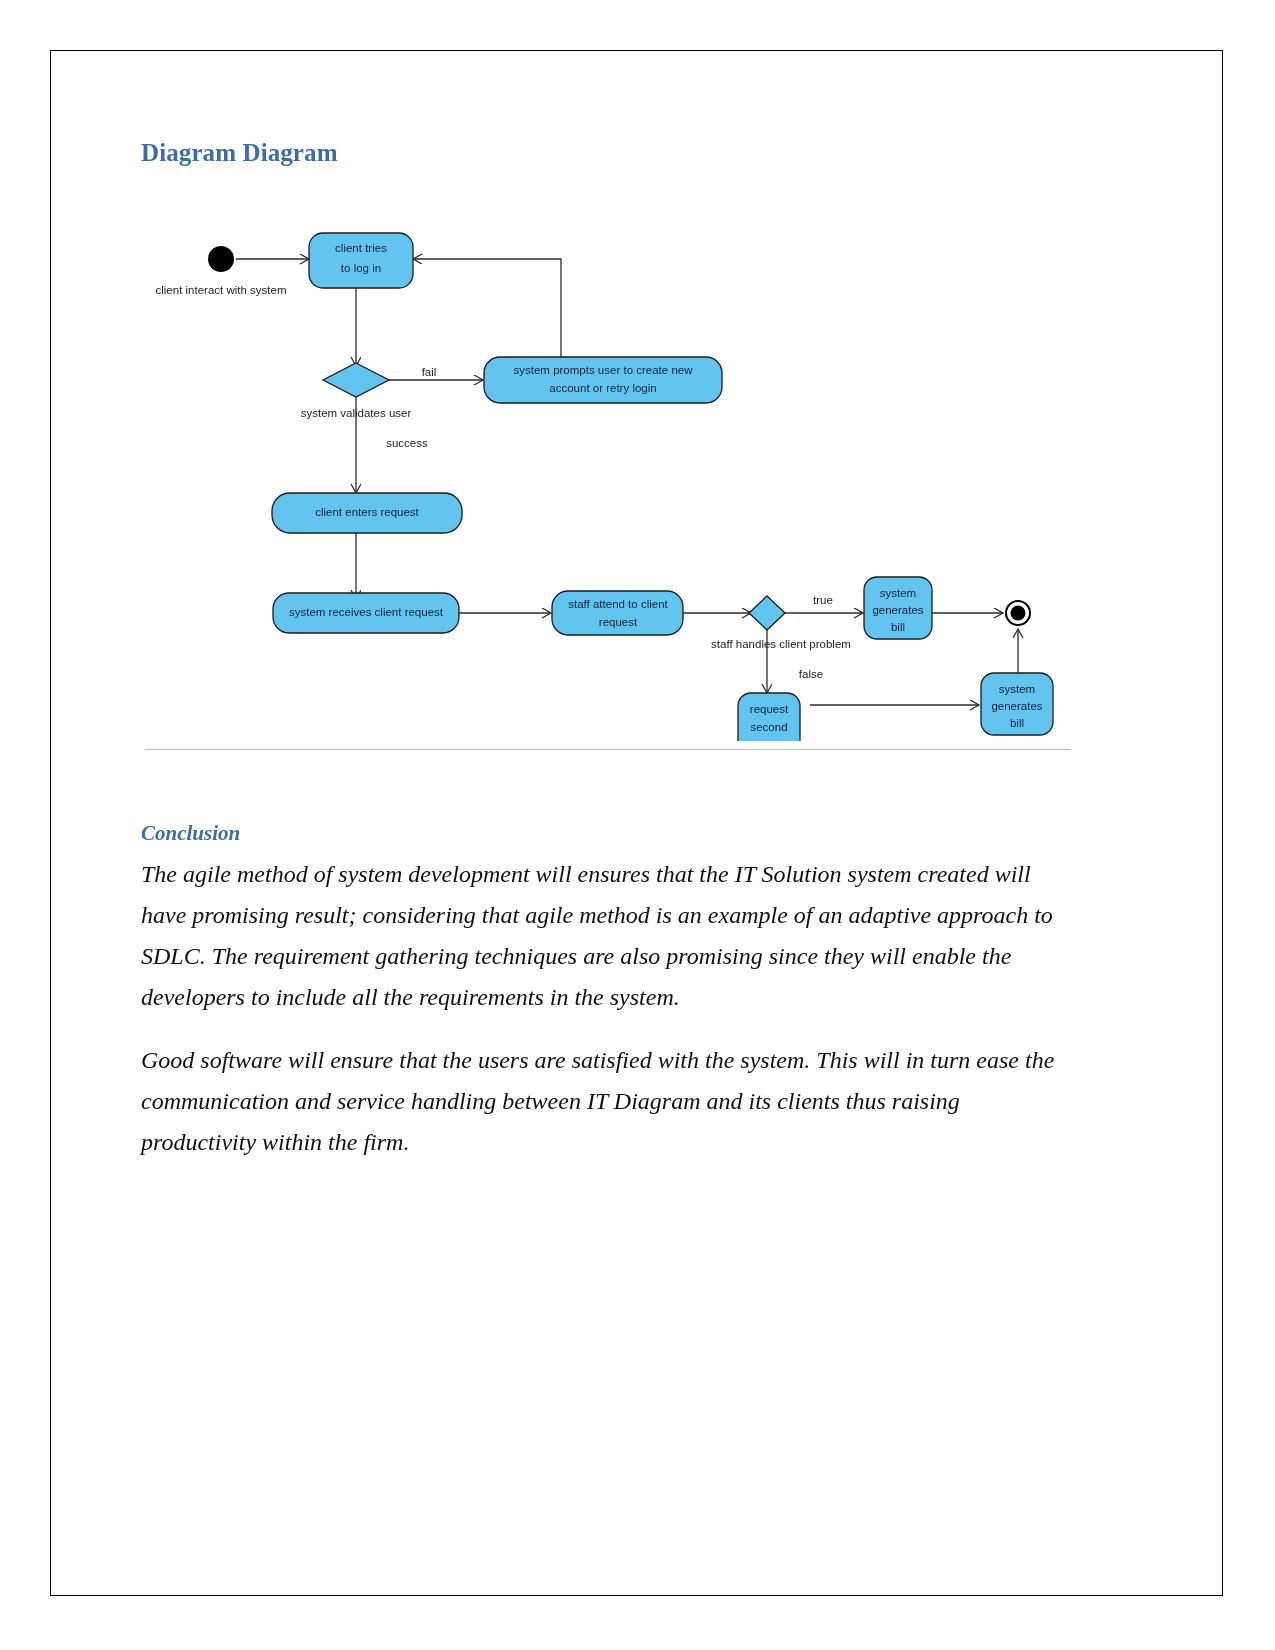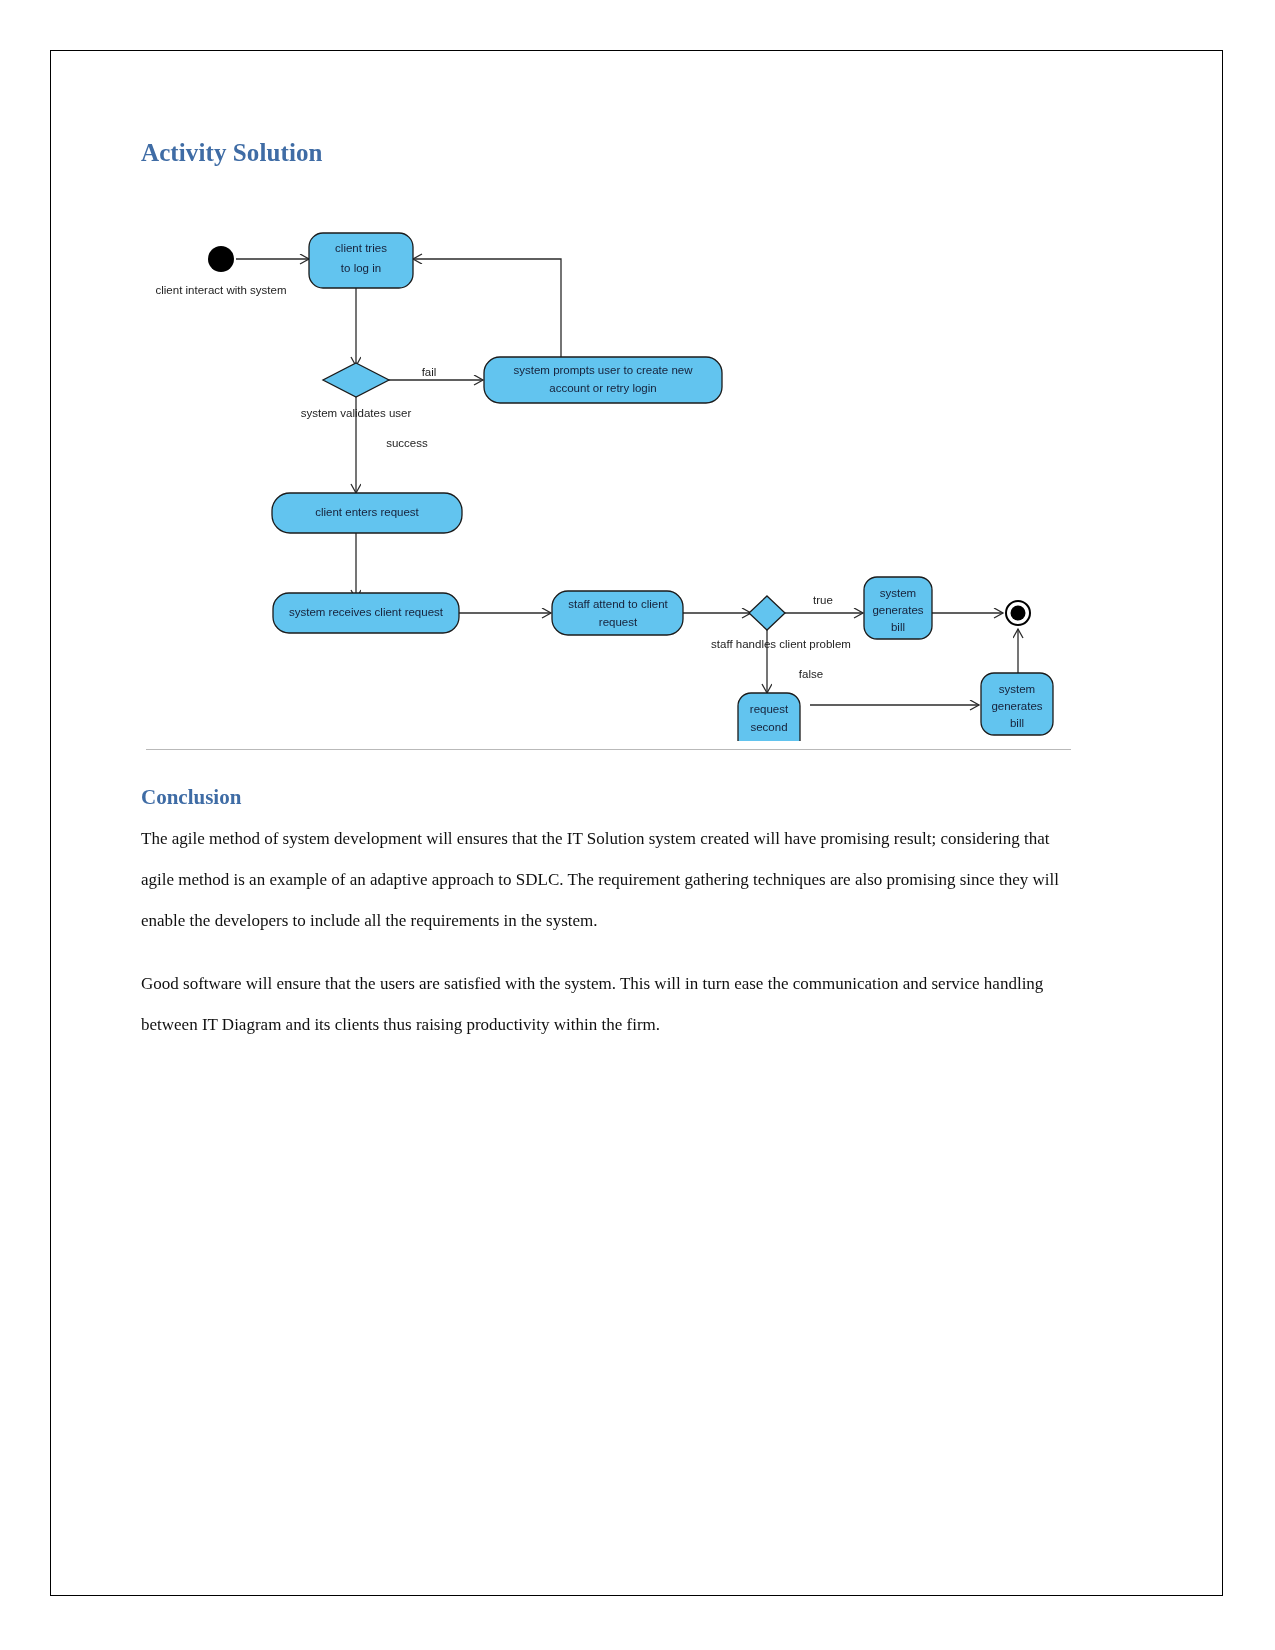--- a/index.html
+++ b/index.html
@@ -41,24 +41,24 @@
     width:930px;
   }
   svg.activity-diagram{display:block;}
   .divider{
     margin-top:8px;
     width:925px;
     height:1px;
     background:#b9b9b9;
     border:0;
   }
-  .conclusion-block{margin-top:35px;}
+  .conclusion-block{margin-top:71px;font-style:italic;}
   p.body-text{
     font-family:"Liberation Serif", serif;
-    font-size:17px;
+    font-size:24px;
     line-height:41px;
     color:#101010;
     margin:0 0 22px 0;
     text-align:left;
     width:935px;
   }
   
   .node-label{
     font-family:"Liberation Sans", sans-serif;
     font-size:11.5px;
@@ -83,21 +83,21 @@
     stroke-width:1.3;
     fill:none;
   }
 </style>
 </head>
 <body>
 
 <div class="page">
   <div class="content">
 
-    <h1 class="section-title">Activity Solution</h1>
+    <h1 class="section-title">Diagram Diagram</h1>
 
     <div class="diagram-wrap">
       <svg class="activity-diagram" width="930" height="560" viewBox="0 0 930 560" xmlns="http://www.w3.org/2000/svg">
 
         <defs>
           <marker id="openArrow" markerWidth="13" markerHeight="13" refX="10" refY="5" orient="auto" markerUnits="userSpaceOnUse">
             <path d="M1,0 L10,5 L1,10" fill="none" stroke="#2b2b2b" stroke-width="1.3"></path>
           </marker>
         </defs>
 

